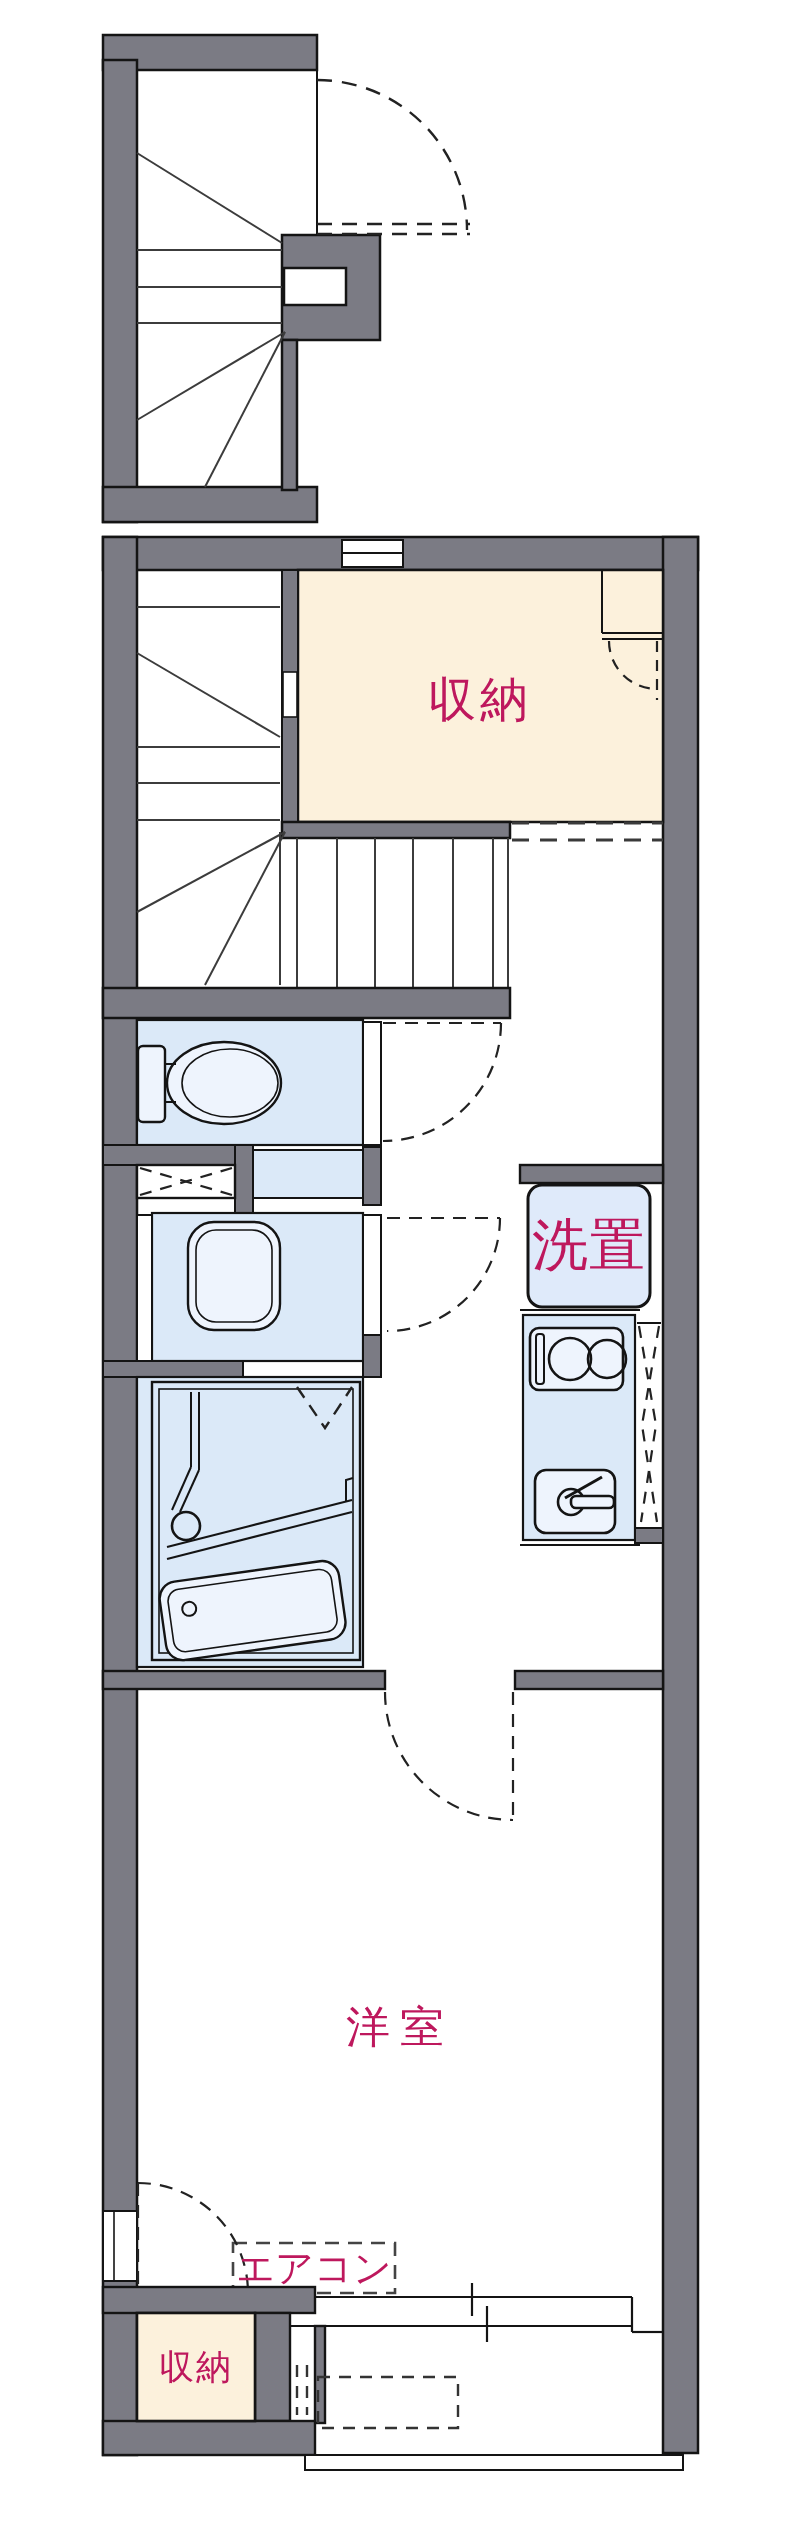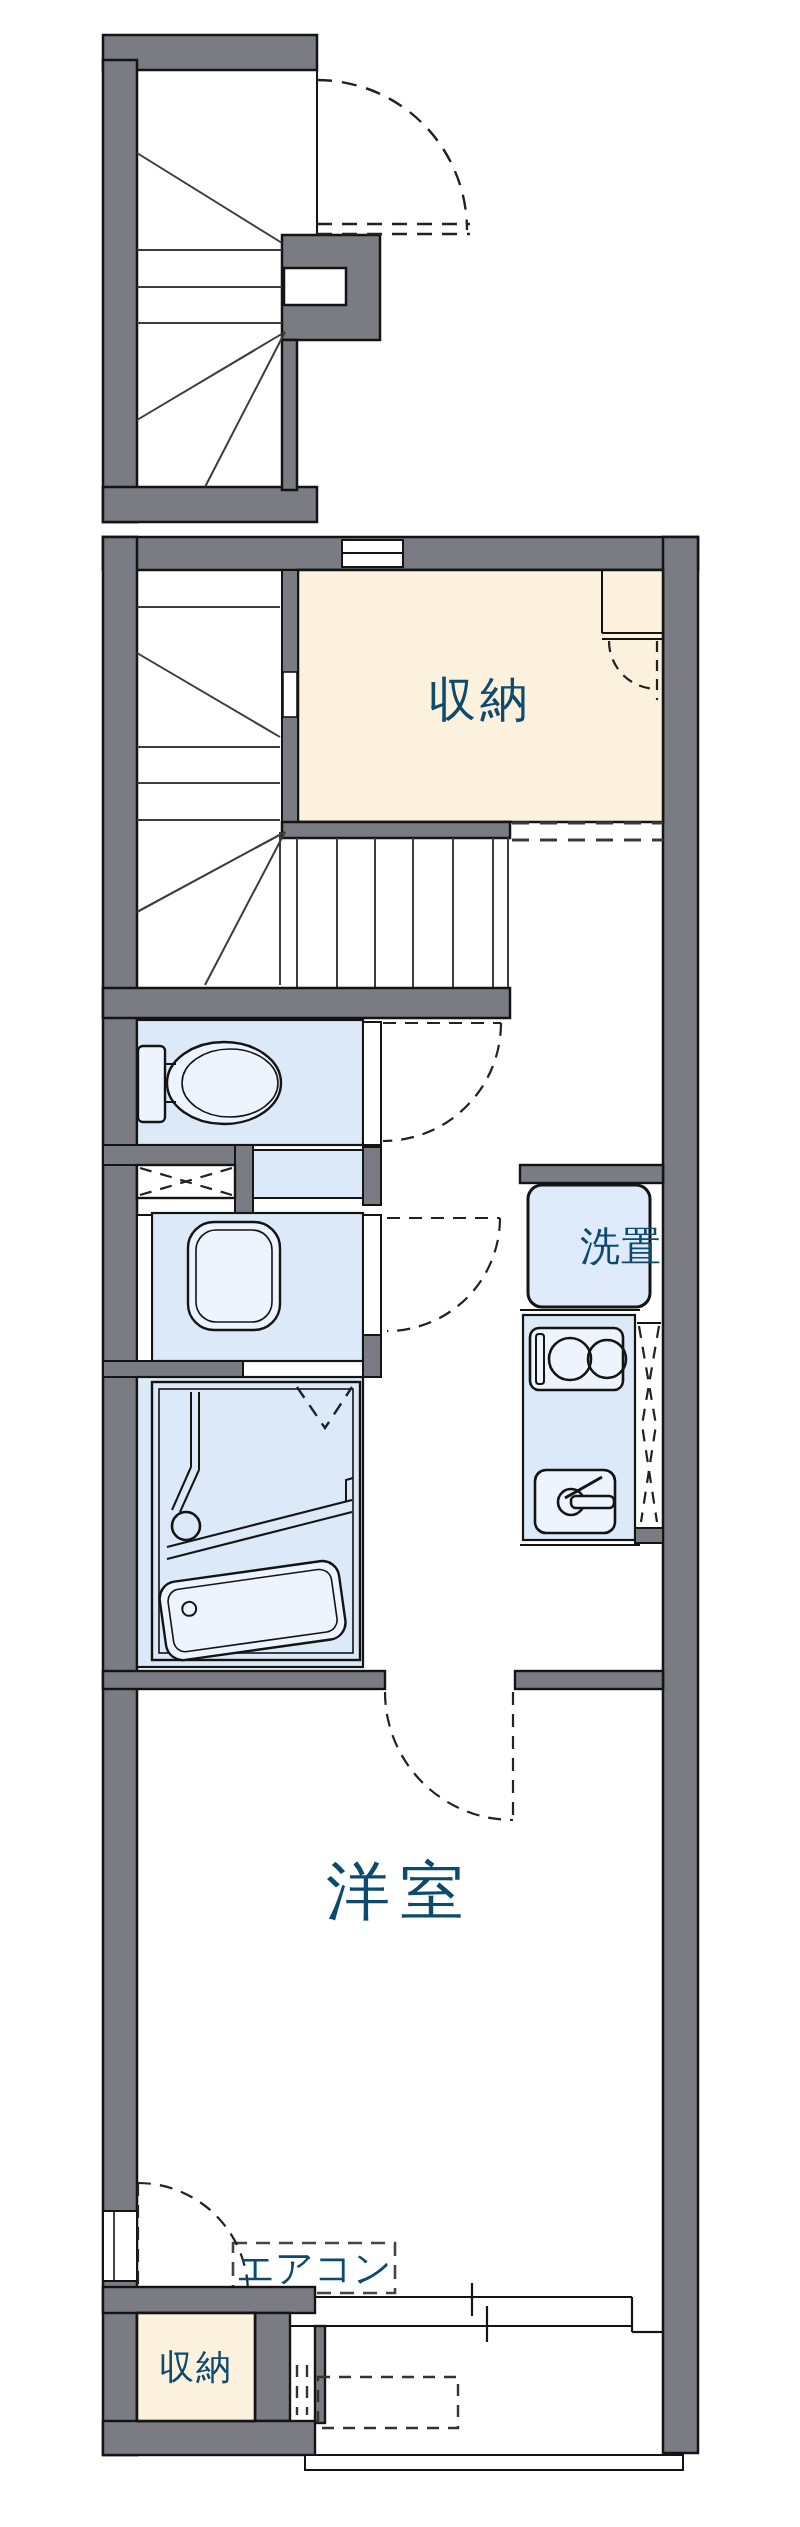--- a/index.html
+++ b/index.html
@@ -3,26 +3,26 @@
 <meta charset="utf-8">
 <style>
   html,body{margin:0;padding:0;background:#ffffff;}
   #stage{
     position:relative;width:800px;height:2527px;background:#ffffff;
     font-family:"Liberation Sans","DejaVu Sans",sans-serif;overflow:hidden;
   }
   #plan-svg{position:absolute;left:0;top:0;}
   .label{
     position:absolute;display:flex;align-items:center;justify-content:center;
-    color:#0c4a6e;font-family:Liberation Sans, sans-serif;
+    color:#be185d;font-family:Liberation Sans, sans-serif;
     white-space:nowrap;pointer-events:none;
   }
   .lbl-storage-upper{left:320px;top:668px;width:320px;height:64px;font-size:48px;letter-spacing:4px;}
-  .lbl-washer{left:528px;top:1185px;width:122px;height:122px;font-size:40px;letter-spacing:1px;margin-left:32px;}
-  .lbl-room{left:240px;top:1856px;width:320px;height:70px;font-size:64px;letter-spacing:10px;}
+  .lbl-washer{left:528px;top:1185px;width:122px;height:122px;font-size:56px;letter-spacing:1px;}
+  .lbl-room{left:240px;top:1992px;width:320px;height:70px;font-size:44px;letter-spacing:10px;}
   .lbl-area{left:140px;top:2022px;width:520px;height:54px;font-size:37px;}
   .lbl-aircon{left:233px;top:2243px;width:162px;height:50px;font-size:38px;}
   .lbl-storage-lower{left:137px;top:2313px;width:118px;height:108px;font-size:35px;letter-spacing:2px;}
 </style>
 </head>
 <body>
 
 <div id="stage">
 
 <svg id="plan-svg" width="800" height="2527" viewBox="0 0 800 2527">

